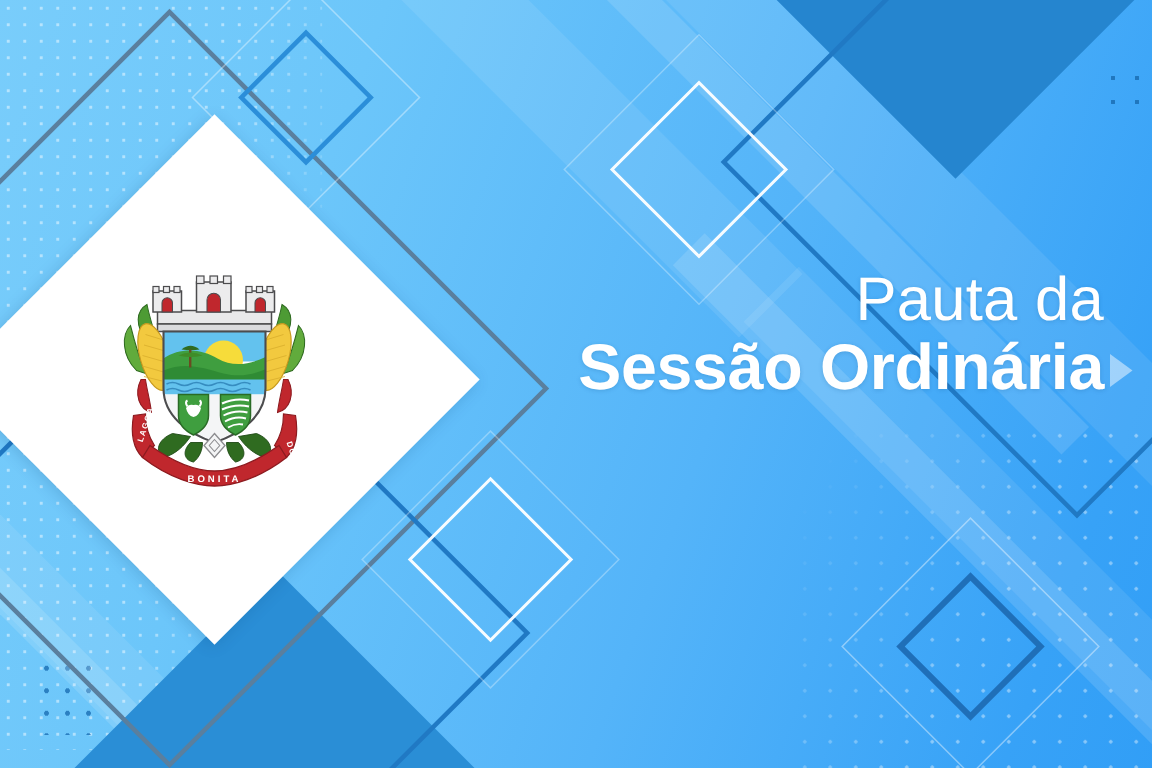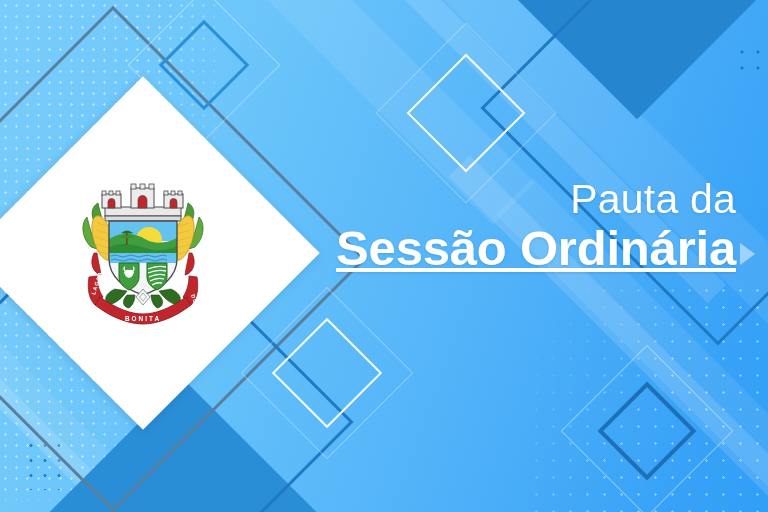--- a/index.html
+++ b/index.html
@@ -134,25 +134,24 @@
     white-space:nowrap;
   }
   .line1{
     display:block;
     font-size:41px;
     font-weight:400;
     letter-spacing:.2px;
   }
   .line2{
     display:block;
-    font-size:49px;
+    font-size:43px;
     font-weight:700;
     letter-spacing:-.2px;
     margin-top:2px;
-    text-decoration:underline;
   }
   .arrow-tip{
     position:absolute;
     right:-19px;bottom:9px;
     width:0;height:0;
     border-top:11px solid transparent;
     border-bottom:11px solid transparent;
     border-left:15px solid rgba(255,255,255,.48);
   }
 </style>

